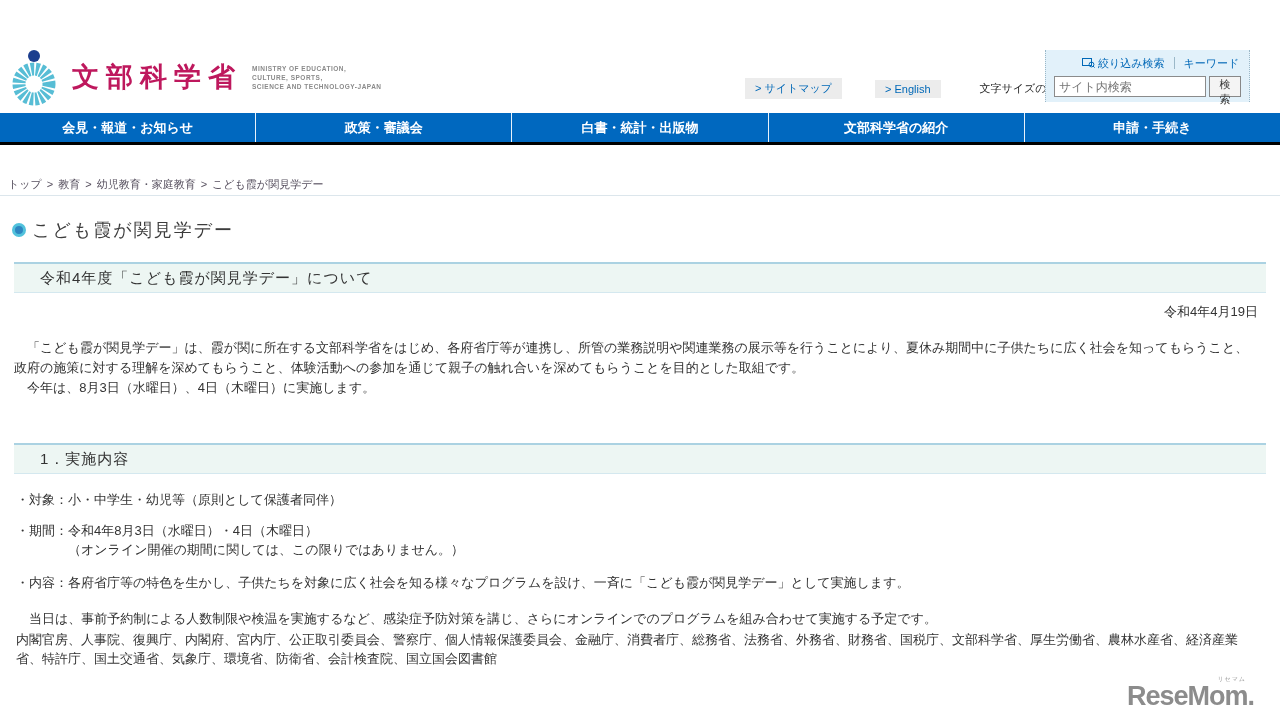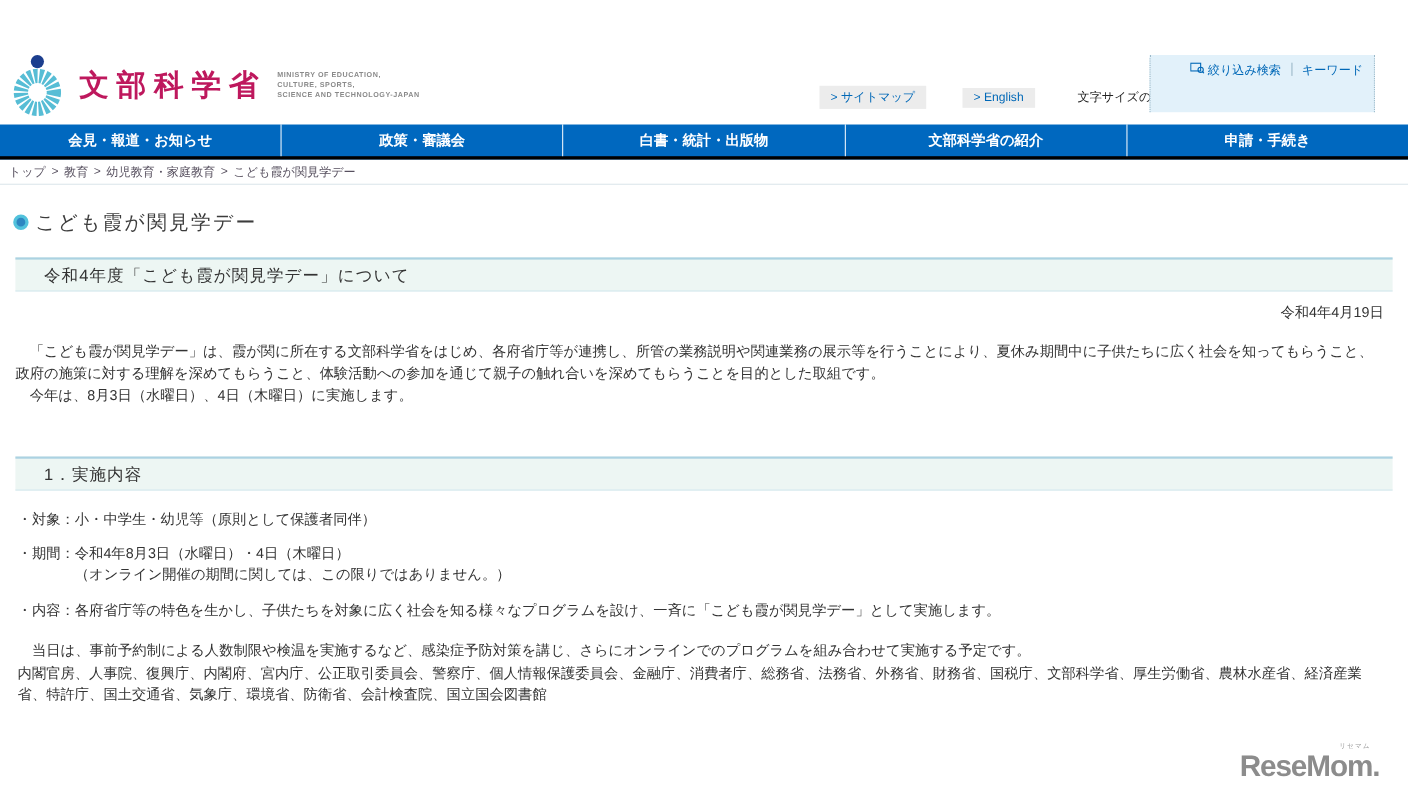--- a/index.html
+++ b/index.html
@@ -61,20 +61,21 @@
     color: #fff; font-size: 13px; font-weight: bold; cursor: pointer;
     border-right: 1px solid #e8f2fb; white-space: nowrap;
   }
   .nav-item:last-child { border-right: none; }
 
   
   .breadcrumb {
     height: 23px; display: flex; align-items: center;
     padding-left: 8px; font-size: 11px; color: #57505f;
     border-bottom: 1px solid #dce6ec;
+    margin-top: 28px;
   }
   .crumb { cursor: pointer; }
   .crumb-current { cursor: default; }
   .crumb-sep { margin: 0 5px; }
 
   
   .content { position: relative; }
   .page-title {
     display: flex; align-items: center; margin: 22px 0 0 12px;
     font-size: 18px; color: #3c3c3c; font-weight: normal; letter-spacing: 2px;
@@ -150,20 +151,24 @@
               <rect x="0.5" y="1.5" width="9" height="7" fill="none" stroke="#0068b7"></rect>
               <circle cx="9.5" cy="7.5" r="2.4" fill="none" stroke="#0068b7"></circle>
               <line x1="11" y1="9" x2="12.6" y2="10.6" stroke="#0068b7"></line>
             </svg>
         </span>
         <span>絞り込み検索</span>
       </span>
       <span class="tab-divider"></span>
       <span class="search-tab">キーワード</span>
     </div>
+    <div class="search-row">
+      <input class="search-input" placeholder="サイト内検索" style="">
+      <button class="search-btn">検索</button>
+    </div>
   </div>
 </header>
 
 <nav class="main-nav">
   <div class="nav-item">会見・報道・お知らせ</div>
   <div class="nav-item">政策・審議会</div>
   <div class="nav-item">白書・統計・出版物</div>
   <div class="nav-item">文部科学省の紹介</div>
   <div class="nav-item">申請・手続き</div>
 </nav>

